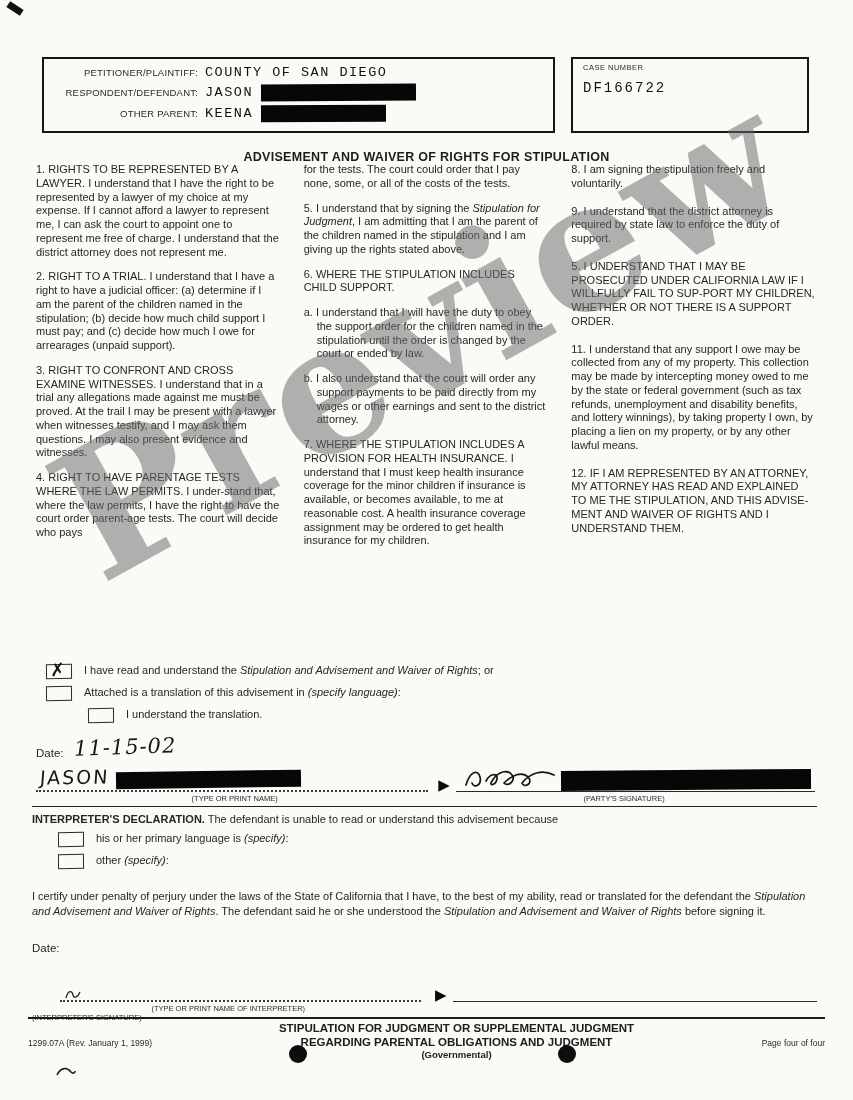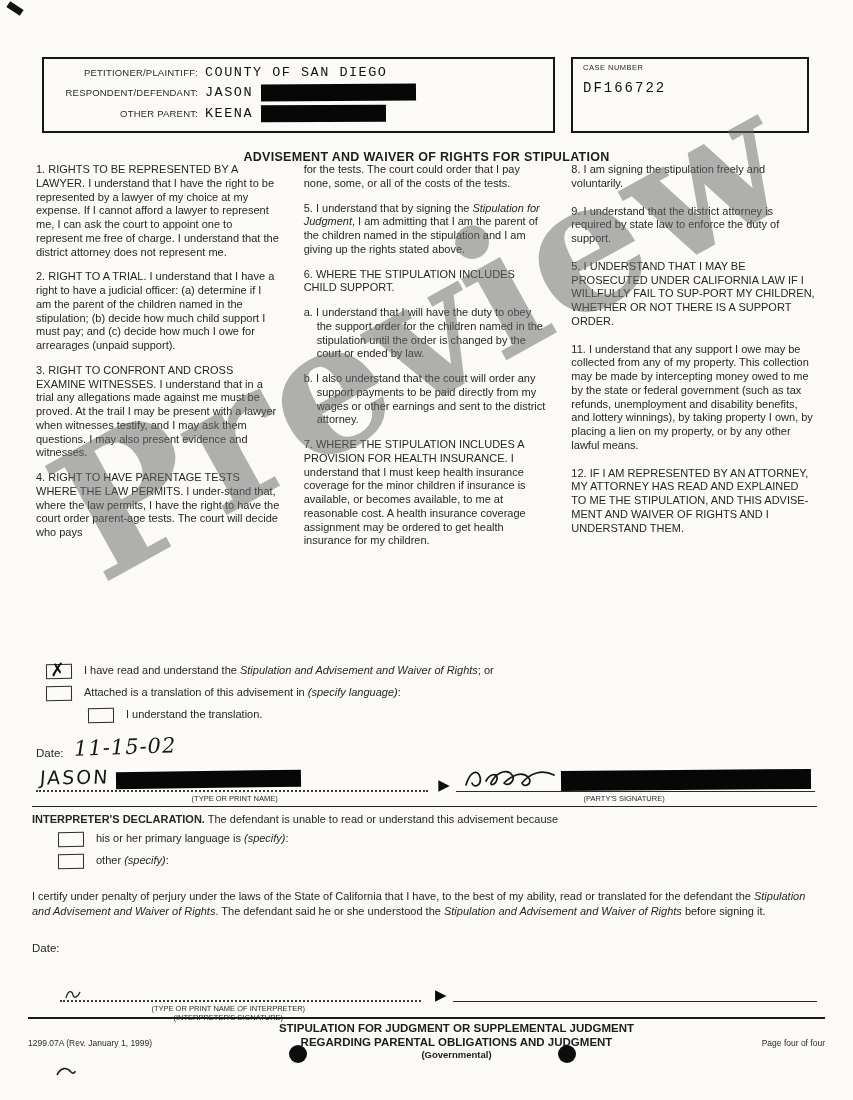--- a/index.html
+++ b/index.html
@@ -74,21 +74,21 @@
   .int-options{margin-left:26px;margin-top:7px;}
   .int-certify{margin-top:20px;line-height:1.4;}
   .int-date{margin-top:22px;font-size:11.5px;}
   .int-sig-row{display:flex;align-items:flex-end;margin-top:26px;height:22px;}
   .int-line-left{width:46%;margin-left:28px;border-bottom:2px dotted #3a3a3a;height:20px;position:relative;}
   .int-mark{position:absolute;left:4px;bottom:0;}
   .int-sig-row .arrow{margin-left:14px;}
   .int-line-right{flex:1;border-bottom:1.6px solid #2a2a2a;height:20px;}
   .int-sig-labels{display:flex;font-size:7.5px;color:#2a2a2a;margin-top:2px;flex-direction:column;}
   .int-sig-labels .lab-left{width:50%;text-align:center;}
-  .int-sig-labels .lab-right{width:50%;text-align:center;}
+  .int-sig-labels .lab-right{width:50%;}
 
   
   .footer{position:absolute;top:1017px;left:28px;right:28px;border-top:2px solid #1a1a1a;
           padding-top:3px;display:flex;align-items:center;z-index:1;}
   .footer-left{width:190px;font-size:8.5px;color:#2a2a2a;padding-top:3px;}
   .footer-center{flex:1;text-align:center;font-weight:bold;font-size:11.5px;line-height:1.18;color:#1c1c1c;}
   .footer-center .gov{font-size:9.5px;}
   .footer-right{width:130px;font-size:8.5px;text-align:right;color:#2a2a2a;padding-top:3px;}
 
   

